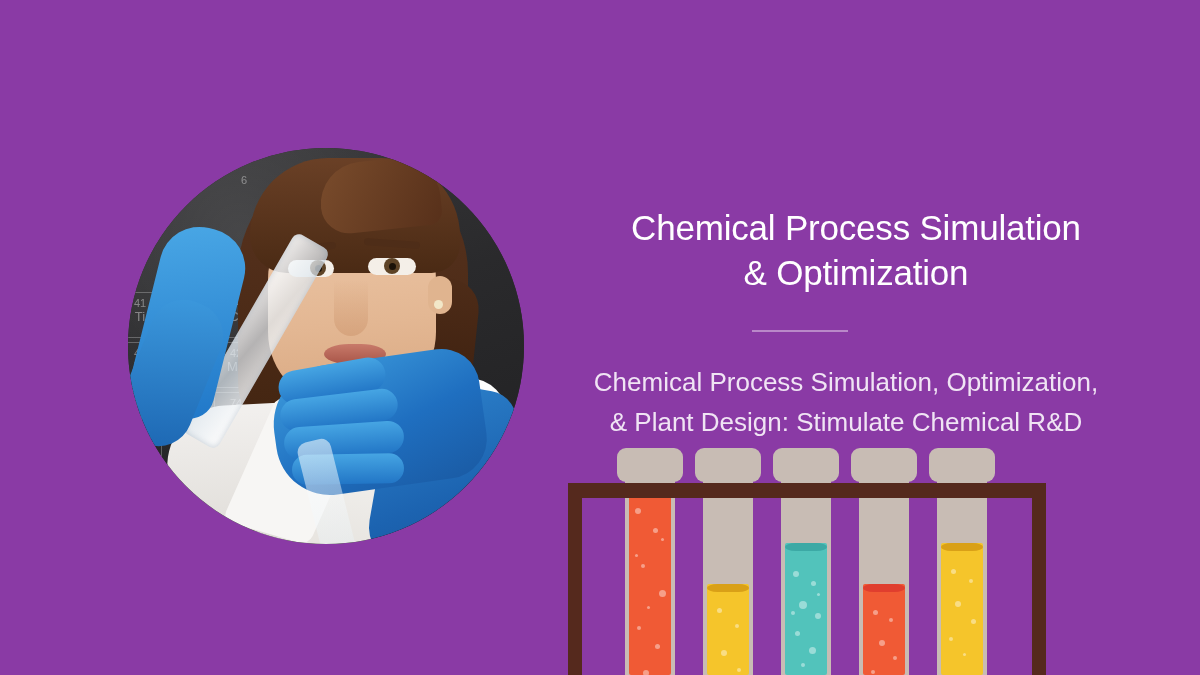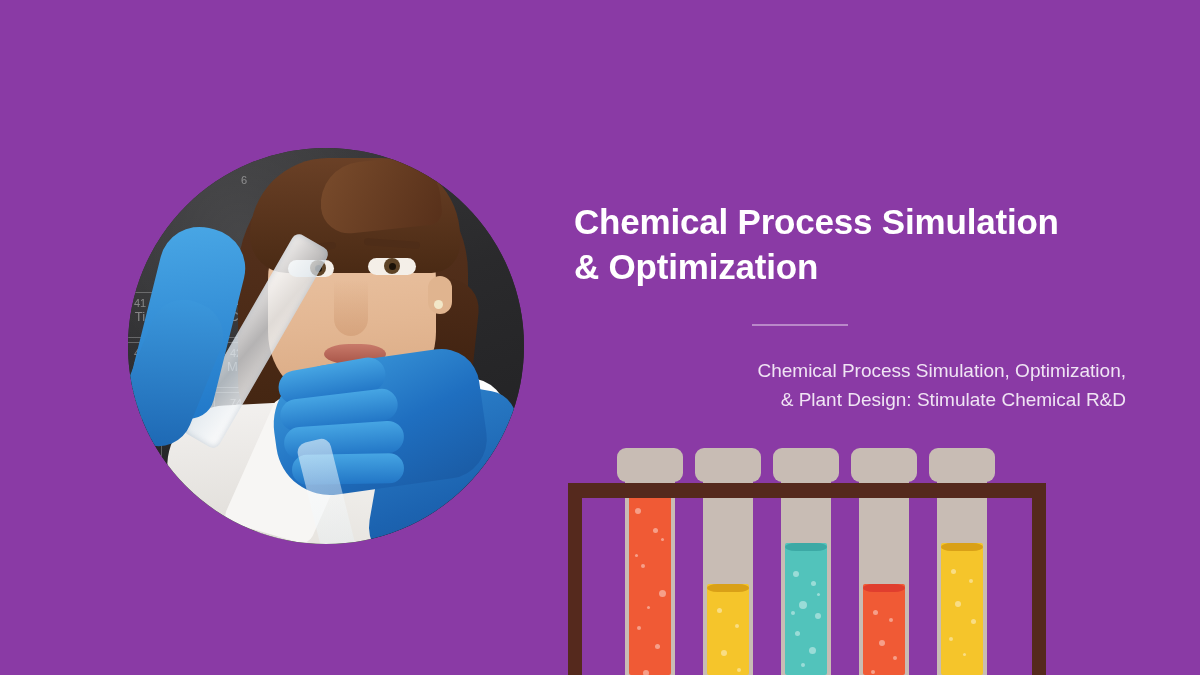--- a/index.html
+++ b/index.html
@@ -217,40 +217,41 @@
   
   #text-block {
     position: absolute;
     left: 566px;
     top: 192px;
     width: 580px;
   }
   #title {
     color: #ffffff;
     font-size: 35px;
-    font-weight: 700;
+    font-weight: 400;
     line-height: 1.28;
     letter-spacing: -0.2px;
-    margin: 8px;
+    margin: 14px;
     white-space: pre-line;
+    text-align: center;
   }
   #divider {
     margin-top: 34px;
     margin-left: 186px;
     width: 96px;
     height: 2px;
     background: rgba(255,255,255,0.40);
   }
   #subtitle {
     margin-top: 30px;
     color: #f0e4f4;
-    font-size: 19px;
+    font-size: 26px;
     font-weight: 400;
     line-height: 1.55;
-    text-align: right;
+    text-align: center;
     width: 560px;
     white-space: pre-line;
   }
 
   
   #rack {
     position: absolute;
     left: 560px;
     top: 440px;
     width: 500px;

